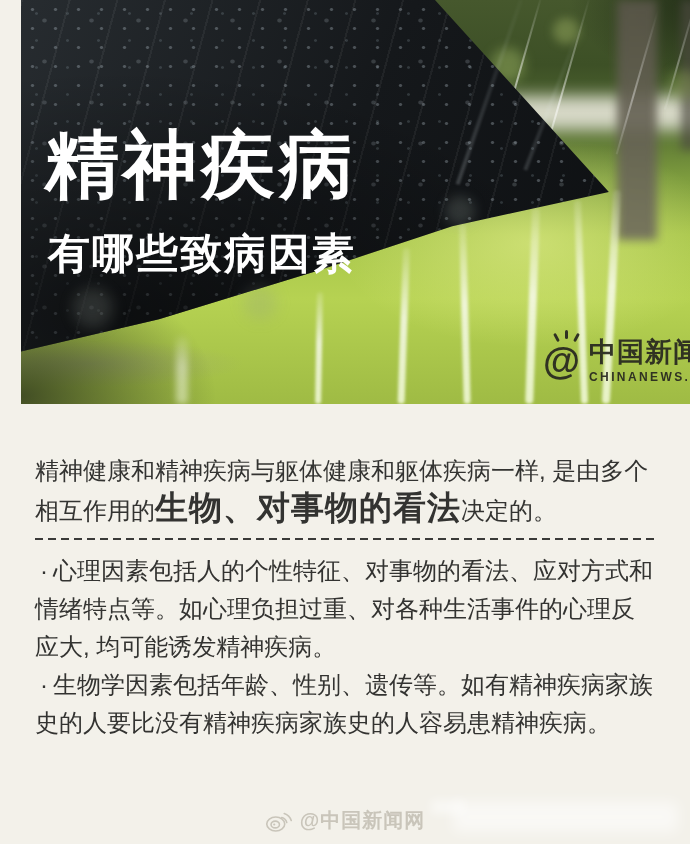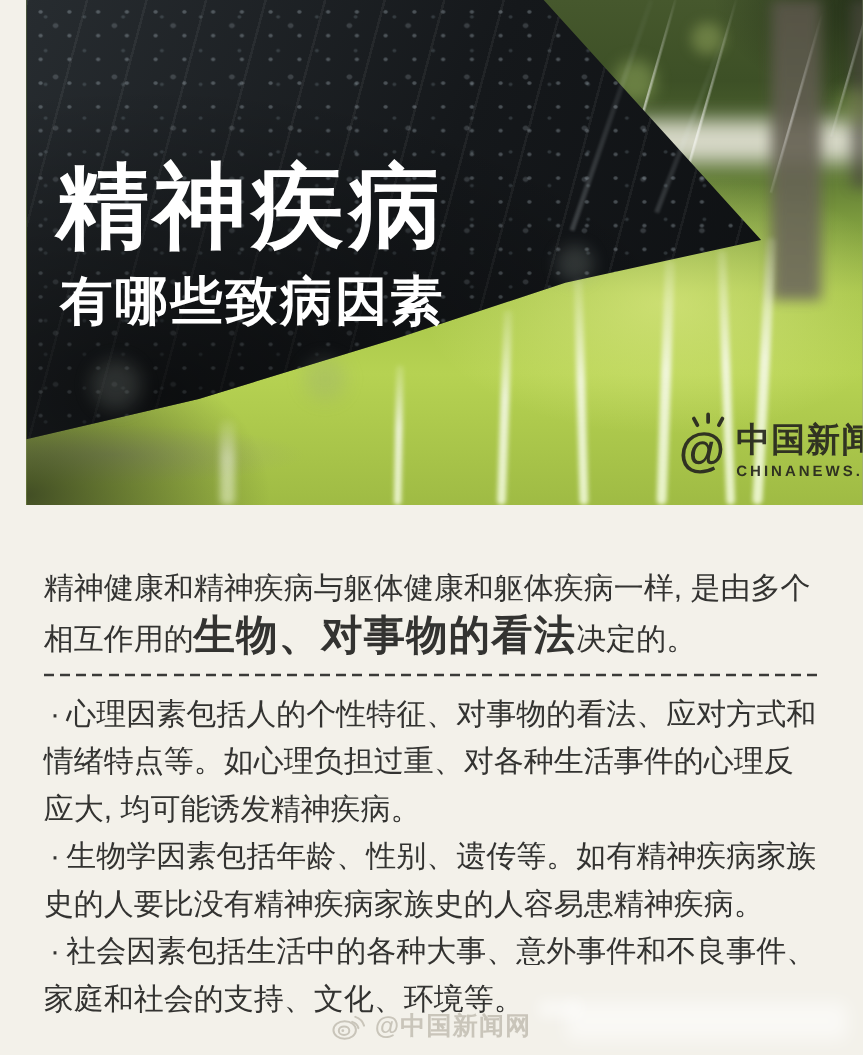--- a/index.html
+++ b/index.html
@@ -57,21 +57,21 @@
   .stream.st4{left:511px;top:208px;width:8px;height:196px;transform:rotate(2deg);}
   .stream.st5{left:553px;top:200px;width:7px;height:204px;transform:rotate(-2deg);}
   .stream.st6{left:592px;top:190px;width:8px;height:214px;transform:rotate(3deg);}
   .stream.drip{left:155px;top:336px;width:12px;height:68px;opacity:.6;filter:blur(3px);}
   .fabric-streak{position:absolute;width:4px;background:linear-gradient(180deg,rgba(230,240,245,.05),rgba(230,240,245,.4));transform-origin:top center;filter:blur(1px);}
   .fabric-streak.u1{left:498px;top:0;height:195px;transform:rotate(19deg);opacity:.5;}
   .fabric-streak.u2{left:556px;top:30px;height:150px;transform:rotate(21deg);opacity:.4;}
 
   .hero-title{position:absolute;left:24px;top:128px;color:var(--title-text,#fff);
     font-size:74px;font-weight:900;letter-spacing:4px;line-height:1;white-space:nowrap;}
-  .hero-subtitle{position:absolute;left:27px;top:220px;color:var(--title-text,#fff);
+  .hero-subtitle{position:absolute;left:27px;top:233px;color:var(--title-text,#fff);
     font-size:42px;font-weight:800;letter-spacing:2px;line-height:1;white-space:nowrap;}
 
   .logo{position:absolute;left:522px;top:338px;display:flex;align-items:flex-start;color:var(--logo-dark,#26261f);opacity:.92;}
   .logo-at-wrap{position:relative;width:44px;height:48px;}
   .logo-at{position:absolute;left:0;top:4px;font-size:38px;font-weight:800;line-height:1;}
   .ray{position:absolute;width:3px;height:9px;background:var(--logo-dark,#26261f);border-radius:2px;}
   .ray.ra{left:12px;top:-5px;transform:rotate(-28deg);}
   .ray.rb{left:22px;top:-8px;}
   .ray.rc{left:32px;top:-5px;transform:rotate(28deg);}
   .logo-text{display:flex;flex-direction:column;margin-left:2px;}
@@ -146,21 +146,20 @@
   </div>
 
   <div class="panel">
     <p class="intro"><span>精神健康和精神疾病与躯体健康和躯体疾病一样, 是由多个相互作用的</span><span class="hl">生物、对事物的看法</span><span>决定的。</span></p>
 
     <div class="dash-rule"></div>
 
     <div class="bullets">
       <p class="bullet"><span class="bdot">·</span><span>心理因素包括人的个性特征、对事物的看法、应对方式和情绪特点等。如心理负担过重、对各种生活事件的心理反应大, 均可能诱发精神疾病。</span></p>
       <p class="bullet"><span class="bdot">·</span><span>生物学因素包括年龄、性别、遗传等。如有精神疾病家族史的人要比没有精神疾病家族史的人容易患精神疾病。</span></p>
-      <p class="bullet"><span class="bdot">·</span><span>社会因素包括生活中的各种大事、意外事件和不良事件、家庭和社会的支持、文化、环境等。</span></p>
     </div>
 
     <div class="footer">
       <div class="faint-watermark"></div>
       <div class="faint-watermark2"></div>
       <div class="weibo-wrap">
         <svg class="weibo-icon" viewBox="0 0 28 24" fill="none" stroke="#c9c5ba" stroke-width="1.6" stroke-linecap="round">
           <ellipse cx="11" cy="15" rx="9" ry="7"></ellipse>
           <ellipse cx="10.5" cy="15.5" rx="4.2" ry="3.4"></ellipse>
           <circle cx="9.5" cy="15.5" r="1.1" fill="#c9c5ba" stroke="none"></circle>

